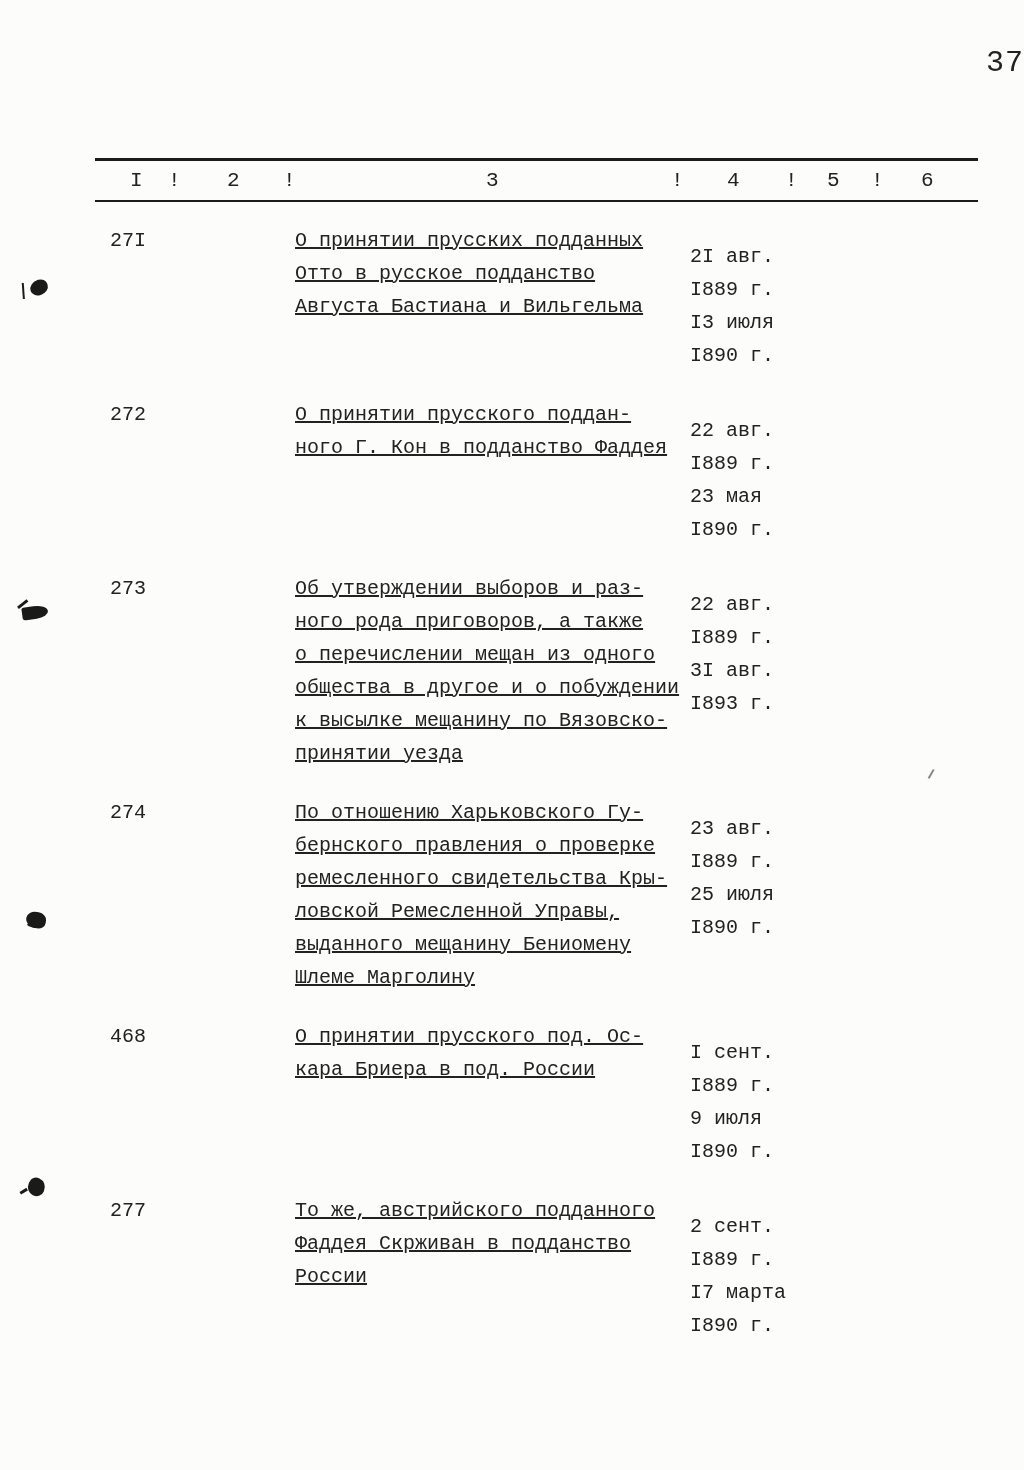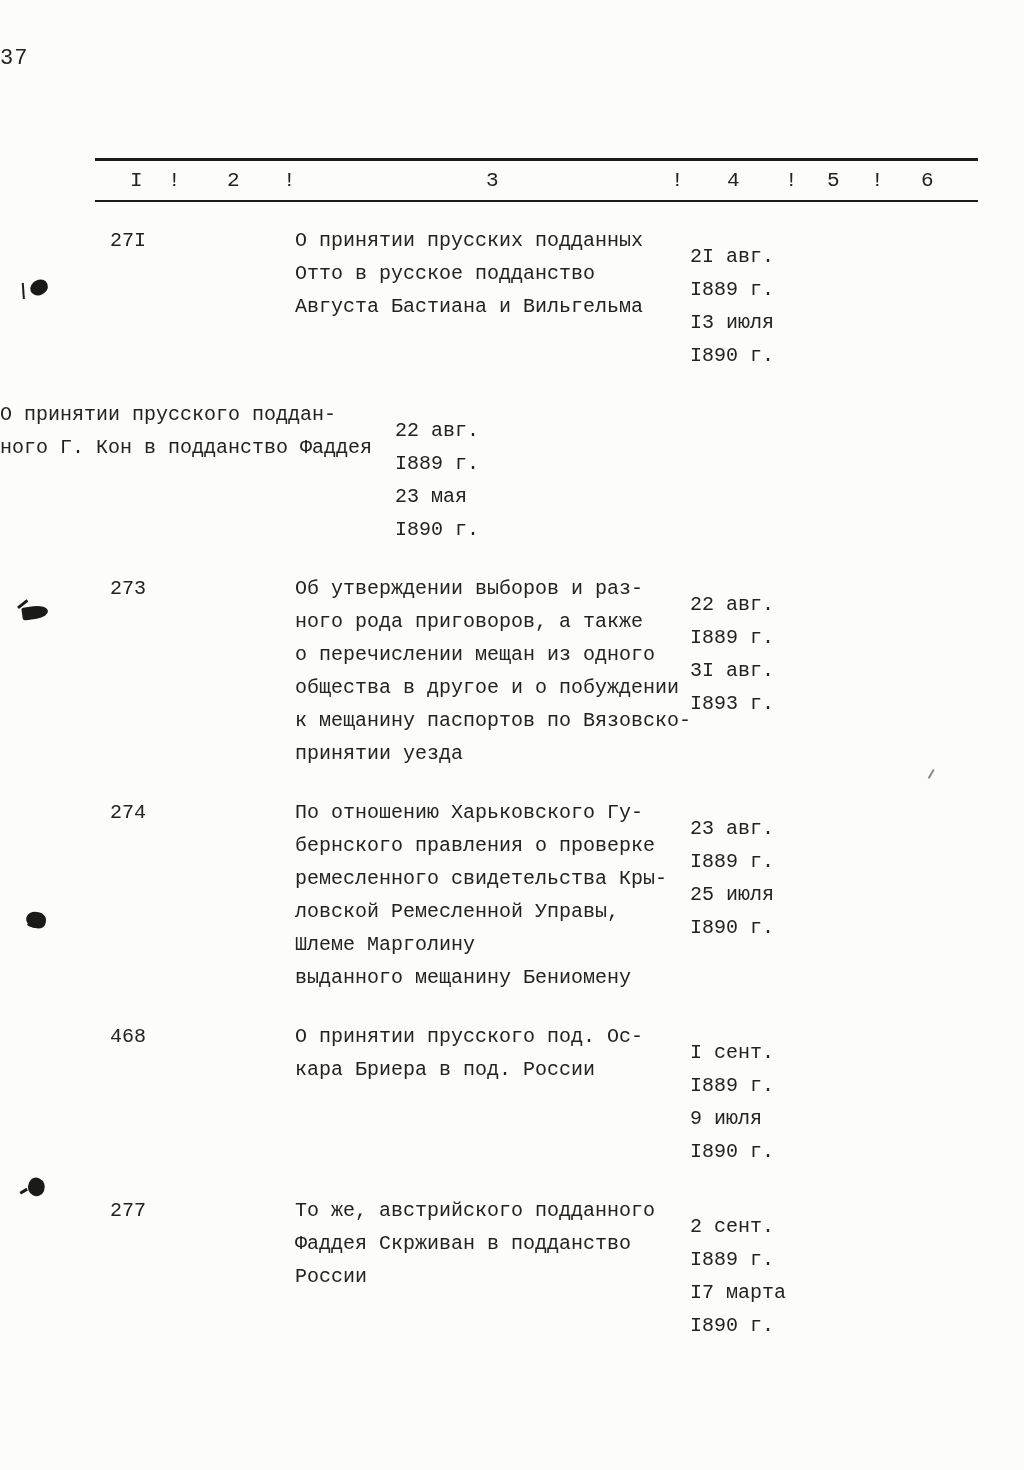--- a/index.html
+++ b/index.html
@@ -11,22 +11,22 @@
     background: #fcfcfa;
     font-family: "Liberation Mono", "DejaVu Sans Mono", monospace;
     color: #222220;
     overflow: hidden;
   }
   .page-number {
     position: absolute;
     top: 46px;
     left: 0;
     right: 0;
-    text-align: left;
-    font-size: 22px;
+    text-align: right;
+    font-size: 30px;
     letter-spacing: 1px;
   }
   
   .table-header {
     position: absolute;
     top: 158px;
     left: 95px;
     width: 883px;
     height: 44px;
     border-top: 3px solid #1c1c1a;
@@ -55,21 +55,21 @@
     width: 1024px;
     font-size: 20px;
   }
   .entry { display: flex; margin-bottom: 26px; }
   .entry-number {
     width: 295px;
     padding-left: 110px;
     box-sizing: border-box;
     line-height: 33px;
   }
-  .entry-desc { width: 395px; }
+  .entry-desc { width: 395px; text-decoration: underline; }
   .entry-dates { width: 170px; margin-top: 16px; }
   .entry-desc .line, .entry-dates .line {
     line-height: 33px;
     white-space: pre;
   }
 
   
   .blot { position: absolute; background: #1a1a18; }
   .blot1 {
     top: 280px; left: 30px; width: 18px; height: 15px;
@@ -146,59 +146,60 @@
         </div>
     <div class="entry-dates">
           <div class="line">2I авг.</div>
           <div class="line">I889 г.</div>
           <div class="line">I3 июля</div>
           <div class="line">I890 г.</div>
         </div>
   </div>
 
   <div class="entry">
+    <div class="entry-number">272</div>
     <div class="entry-desc">
           <div class="line">О принятии прусского поддан-</div>
           <div class="line">ного Г. Кон в подданство Фаддея</div>
         </div>
     <div class="entry-dates">
           <div class="line">22 авг.</div>
           <div class="line">I889 г.</div>
           <div class="line">23 мая</div>
           <div class="line">I890 г.</div>
         </div>
   </div>
 
   <div class="entry">
     <div class="entry-number">273</div>
     <div class="entry-desc">
           <div class="line">Об утверждении выборов и раз-</div>
           <div class="line">ного рода приговоров, а также</div>
           <div class="line">о перечислении мещан из одного</div>
           <div class="line">общества в другое и о побуждении</div>
-          <div class="line">к мещанину паспортов по Вязовско-</div>
+          <div class="line">к высылке мещанину по Вязовско-</div>
           <div class="line">принятии уезда</div>
         </div>
     <div class="entry-dates">
           <div class="line">22 авг.</div>
           <div class="line">I889 г.</div>
           <div class="line">3I авг.</div>
           <div class="line">I893 г.</div>
         </div>
   </div>
 
   <div class="entry">
     <div class="entry-number">274</div>
     <div class="entry-desc">
           <div class="line">По отношению Харьковского Гу-</div>
           <div class="line">бернского правления о проверке</div>
           <div class="line">ремесленного свидетельства Кры-</div>
           <div class="line">ловской Ремесленной Управы,</div>
+          <div class="line">выданного мещанину Бениомену</div>
           <div class="line">Шлеме Марголину</div>
-          <div class="line">выданного мещанину Бениомену</div>
         </div>
     <div class="entry-dates">
           <div class="line">23 авг.</div>
           <div class="line">I889 г.</div>
           <div class="line">25 июля</div>
           <div class="line">I890 г.</div>
         </div>
   </div>
 
   <div class="entry">

